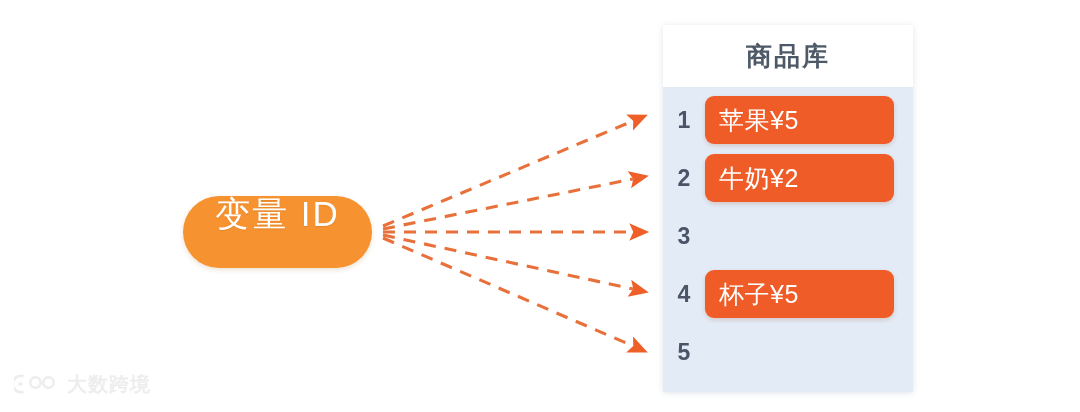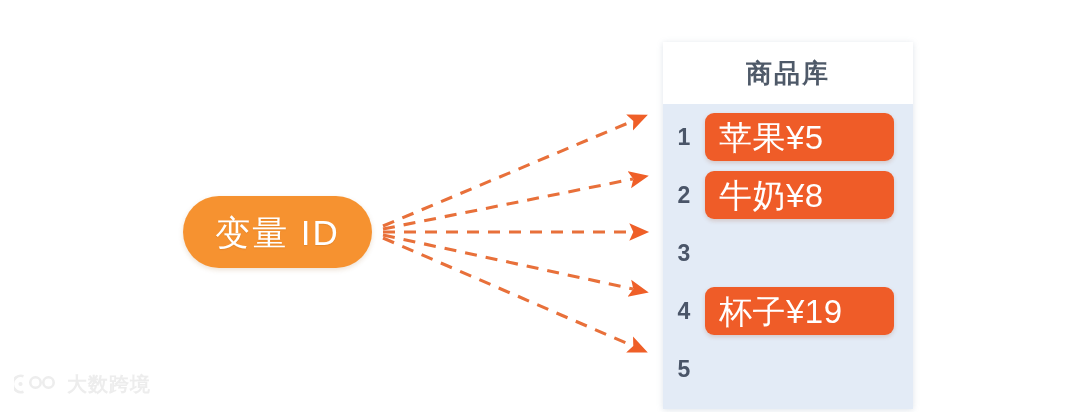--- a/index.html
+++ b/index.html
@@ -27,21 +27,20 @@
   .var-pill {
     position: absolute;
     left: 183px;
     top: 196px;
     width: 189px;
     height: 72px;
     background: #f69230;
     border-radius: 36px;
     box-shadow: 0 2px 5px rgba(150, 90, 20, 0.18);
     display: flex;
-    align-items: center;
     justify-content: center;
   }
   .var-pill-label {
     color: #ffffff;
     font-size: 35px;
     letter-spacing: 2px;
     line-height: 1;
     white-space: nowrap;
     font-weight: 400;
     text-shadow: 0 1px 1px rgba(160, 90, 20, 0.20);
@@ -54,21 +53,21 @@
     top: 0;
     width: 1080px;
     height: 412px;
     pointer-events: none;
   }
 
   
   .panel {
     position: absolute;
     left: 663px;
-    top: 42px;
+    top: 25px;
     width: 250px;
     height: 367px;
     background: #e3ebf6;
     box-shadow: 0 1px 6px rgba(110, 130, 160, 0.22);
   }
   .panel-header {
     height: 62px;
     background: #ffffff;
     display: flex;
     align-items: center;
@@ -109,21 +108,21 @@
     background: #ef5c28;
     border-radius: 9px;
     box-shadow: 0 2px 4px rgba(150, 60, 20, 0.20);
     display: flex;
     align-items: center;
     padding-left: 14px;
     box-sizing: border-box;
   }
   .item-label {
     color: #ffffff;
-    font-size: 33px;
+    font-size: 25px;
     line-height: 1;
     letter-spacing: 0.5px;
     white-space: nowrap;
   }
 
   
   .watermark {
     position: absolute;
     left: 14px;
     top: 372px;
@@ -178,32 +177,32 @@
       <div class="item-row">
         <span class="item-index">1</span>
         <div class="item-chip">
           <span class="item-label">苹果¥5</span>
         </div>
       </div>
 
       <div class="item-row">
         <span class="item-index">2</span>
         <div class="item-chip">
-          <span class="item-label">牛奶¥8</span>
+          <span class="item-label">牛奶¥2</span>
         </div>
       </div>
 
       <div class="item-row">
         <span class="item-index">3</span>
       </div>
 
       <div class="item-row">
         <span class="item-index">4</span>
         <div class="item-chip">
-          <span class="item-label">杯子¥19</span>
+          <span class="item-label">杯子¥5</span>
         </div>
       </div>
 
       <div class="item-row">
         <span class="item-index">5</span>
       </div>
 
     </div>
   </div>
 

